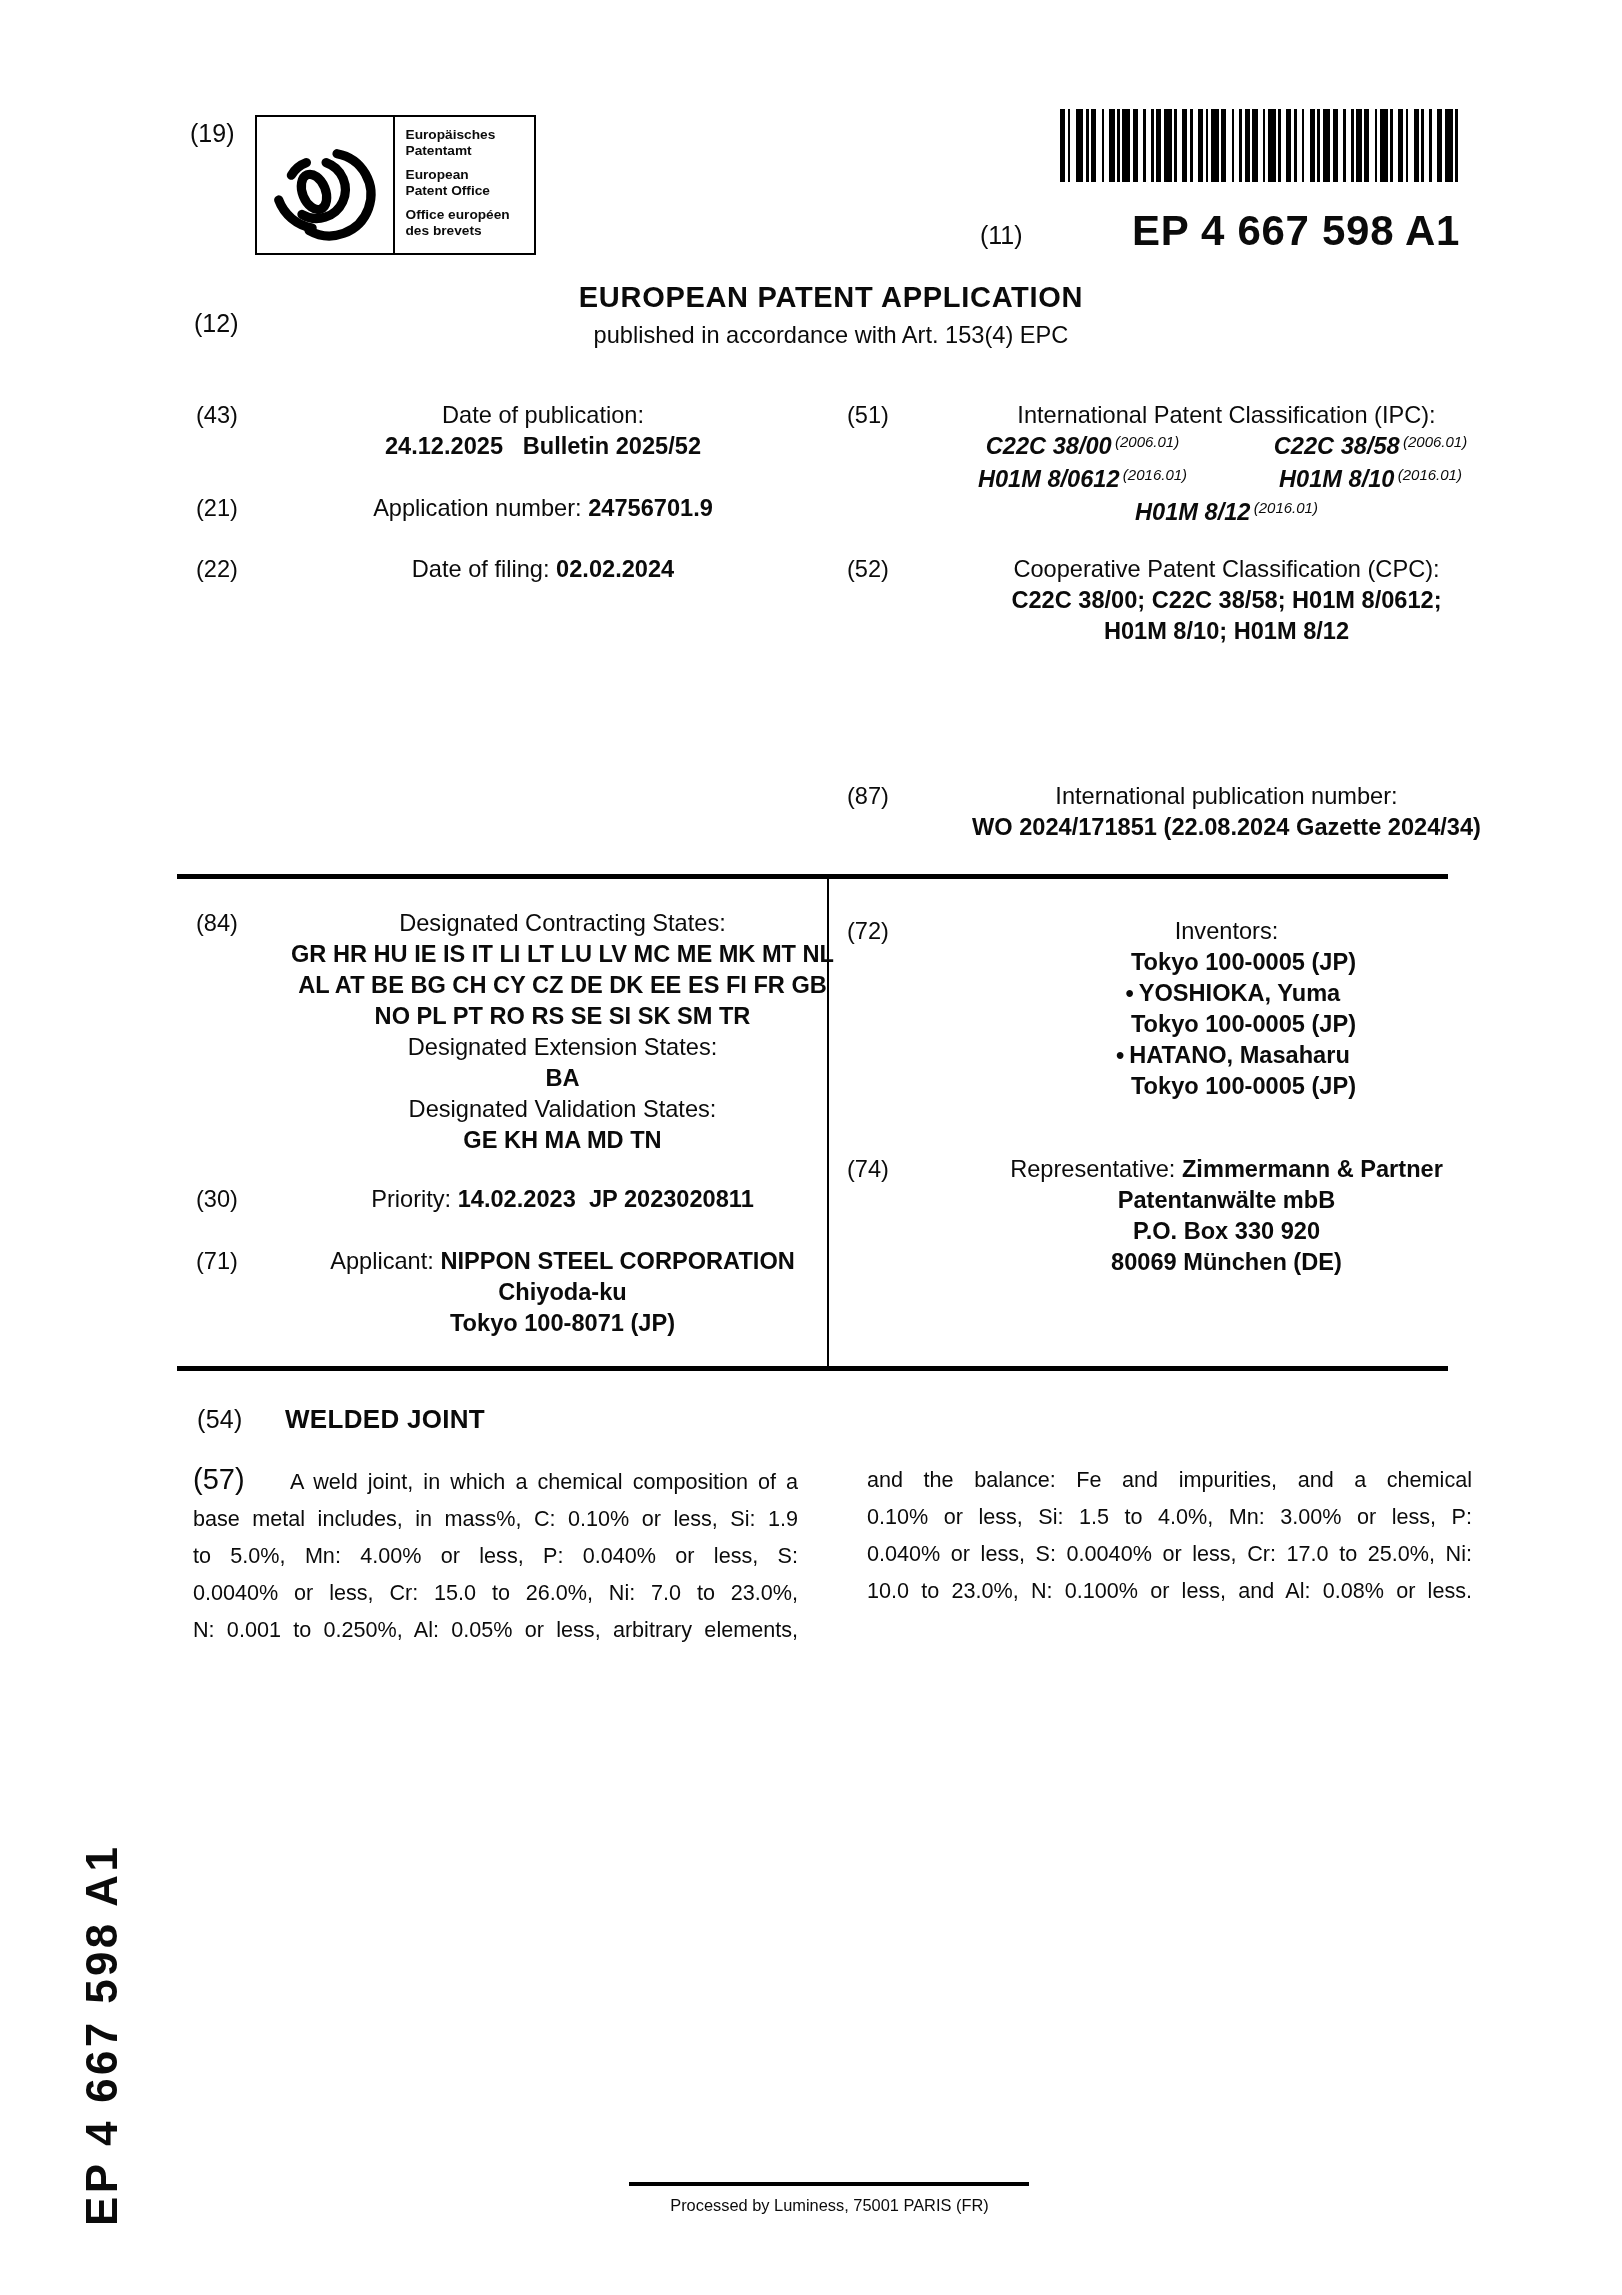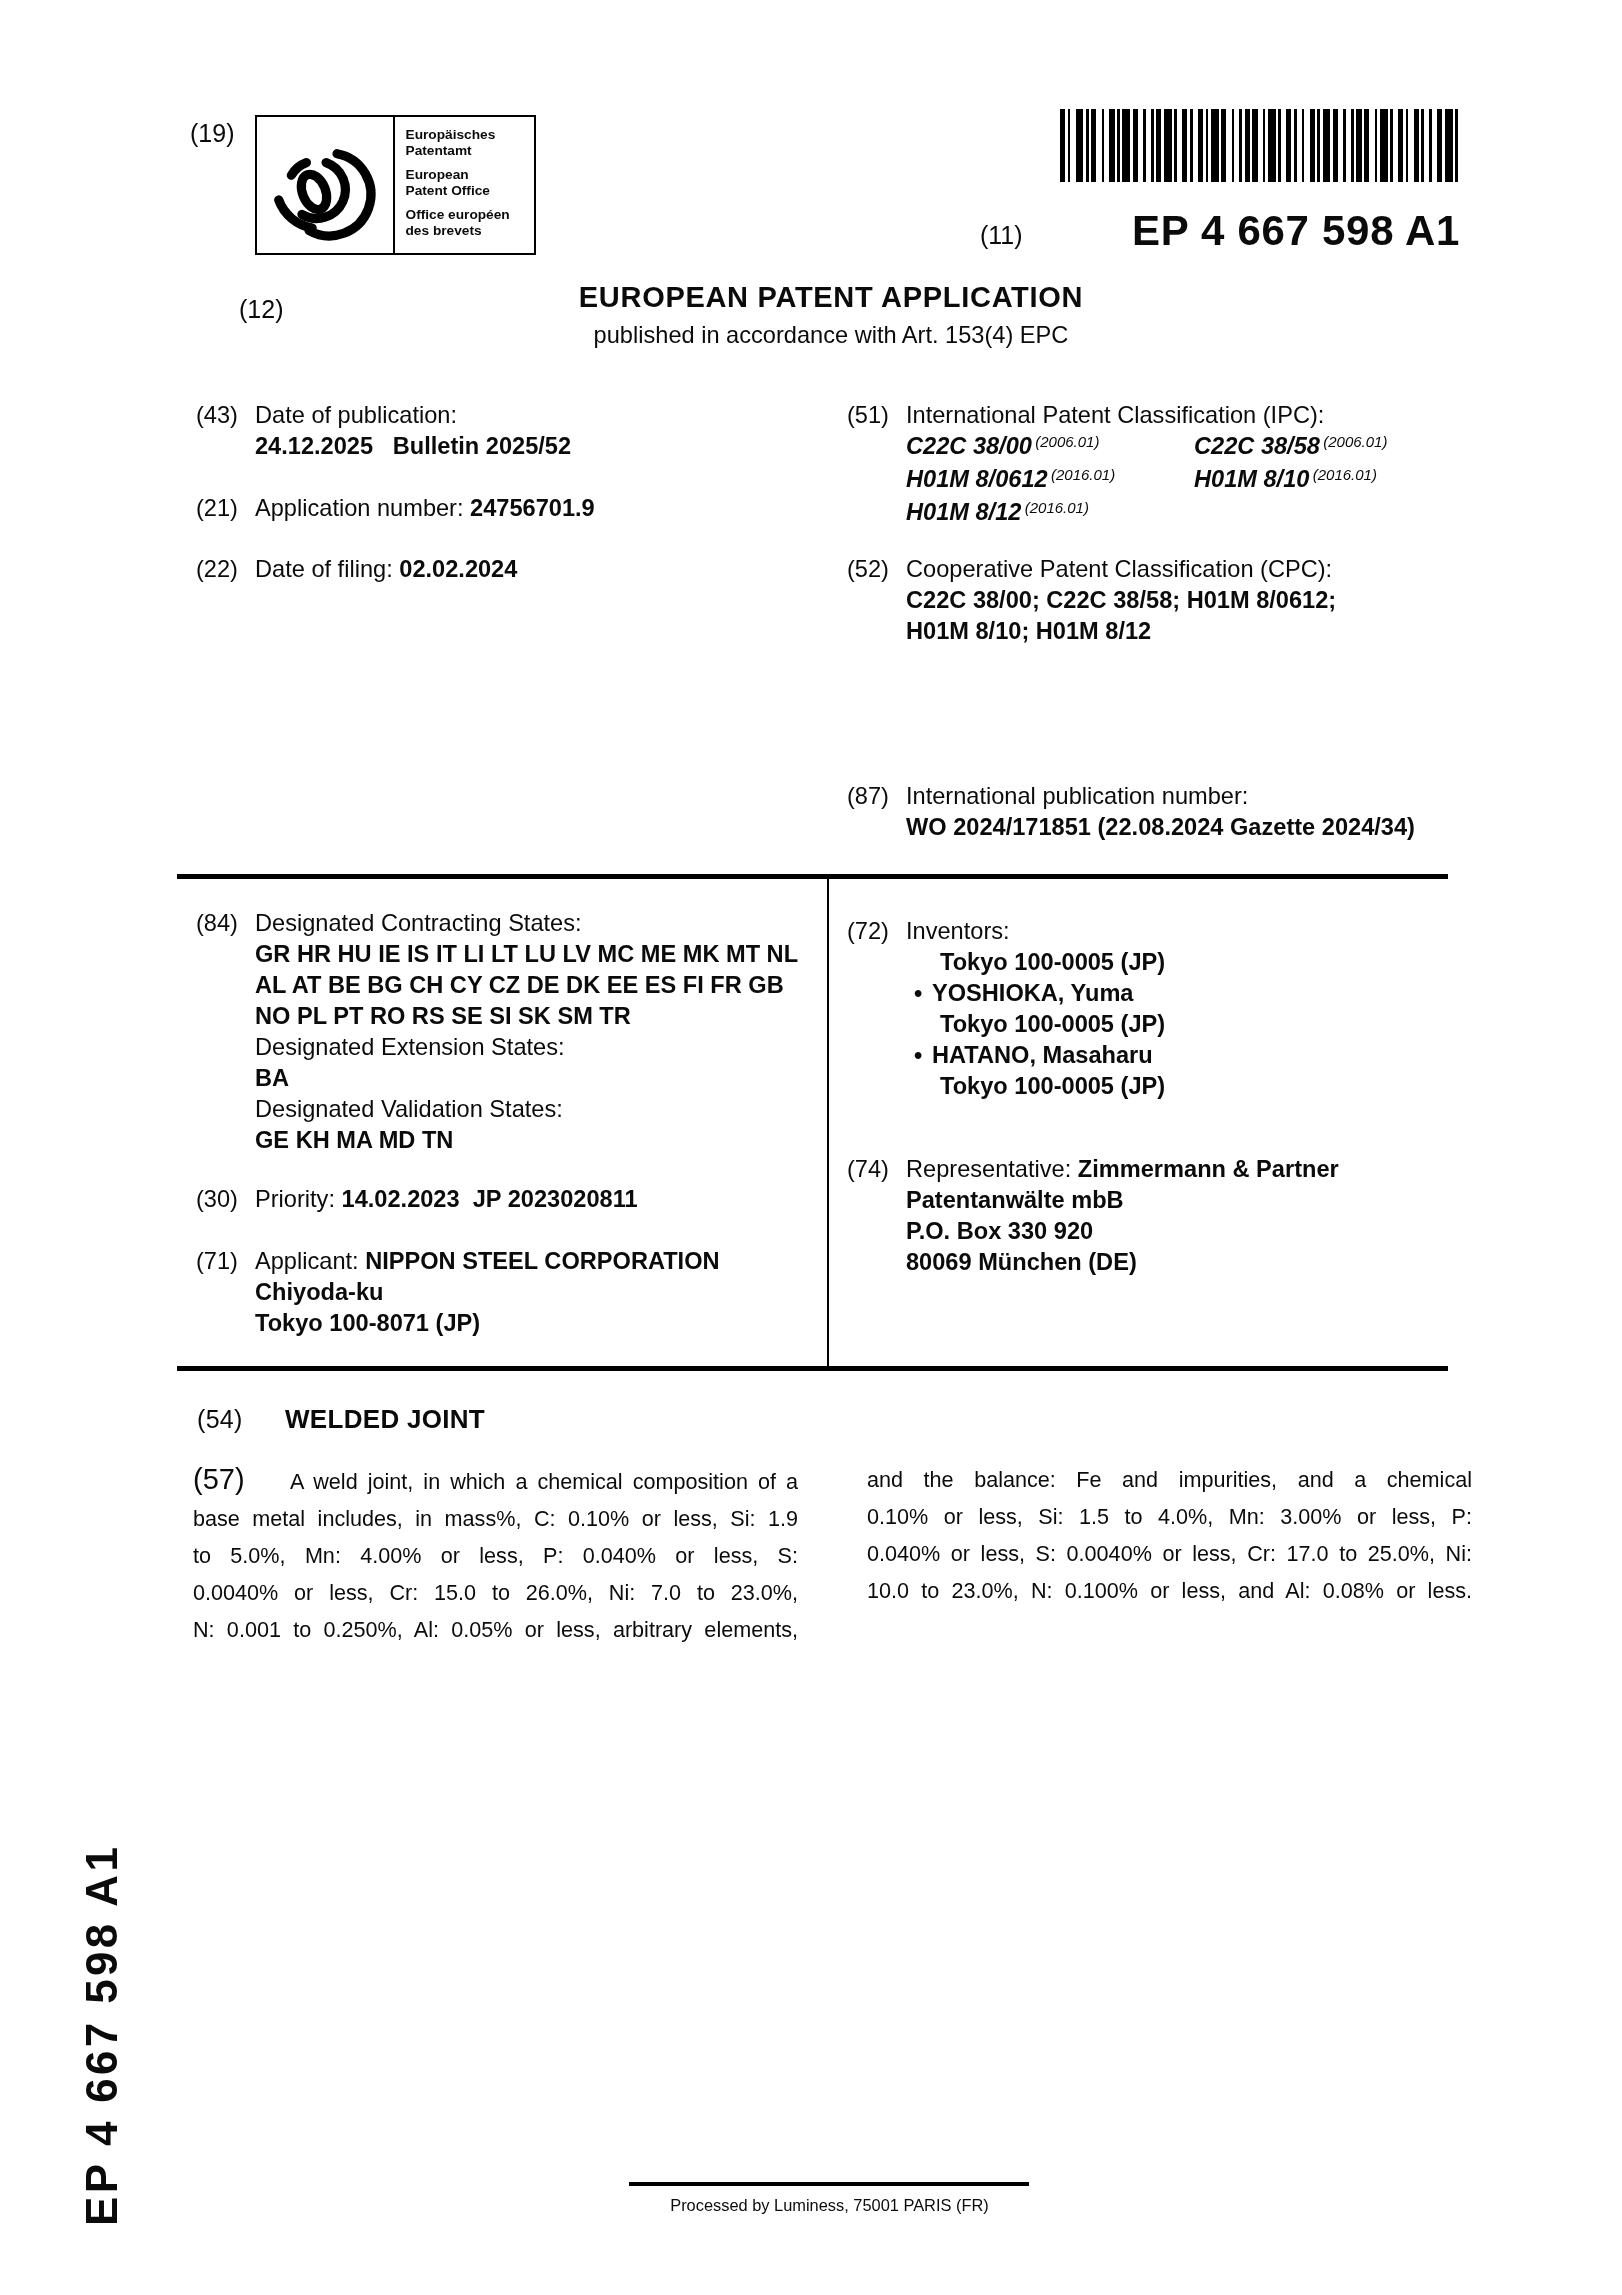--- a/index.html
+++ b/index.html
@@ -12,21 +12,21 @@
   .logobox{position:absolute;left:255px;top:115px;width:281px;height:140px;border:2.6px solid #000;display:flex;box-sizing:border-box;}
   .logo-left{width:136px;border-right:2.6px solid #000;display:flex;align-items:center;justify-content:center;}
   .logo-right{flex:1;padding:9.8px 0 0 10.5px;font-size:13.7px;font-weight:bold;line-height:16.4px;}
   .logo-group{margin-bottom:7.2px;}
   .barcode{position:absolute;left:1060px;top:109px;width:415px;height:73px;display:flex;align-items:stretch;overflow:hidden;}
   .bar{background:#000;height:100%;flex:none;}
   .pubnum{position:absolute;left:1132px;top:207px;font-size:42px;font-weight:bold;letter-spacing:0.7px;white-space:nowrap;}
   .title{position:absolute;left:0;top:281px;width:1662px;text-align:center;font-size:29px;font-weight:bold;letter-spacing:0.7px;}
   .subtitle{position:absolute;left:0;top:322px;width:1662px;text-align:center;font-size:23.6px;}
   
-  .field{position:absolute;font-size:23.6px;line-height:31px;}
+  .field{position:absolute;font-size:23.6px;line-height:31px;text-align:center;}
   .field .fnum{position:absolute;left:-59px;top:0;}
   .line{white-space:nowrap;}
   .b{font-weight:bold;}
   .ws{white-space:pre;}
   
   .ipc-cell{display:inline-block;width:288px;white-space:nowrap;}
   .ipc-code{font-weight:bold;font-style:italic;}
   .ipc-ver{font-style:italic;font-size:15px;position:relative;top:-7.2px;margin-left:3.3px;}
   
   .bullet{display:inline-block;width:26px;padding-left:7.9px;box-sizing:border-box;font-weight:bold;}
@@ -132,21 +132,21 @@
       <div class="bar" style="width: 5.2px; margin-right: 2.6px;"></div>
       <div class="bar" style="width: 2.6px; margin-right: 5.2px;"></div>
       <div class="bar" style="width: 2.6px; margin-right: 5.2px;"></div>
       <div class="bar" style="width: 5.2px; margin-right: 2.6px;"></div>
       <div class="bar" style="width: 7.9px; margin-right: 2.6px;"></div>
       <div class="bar" style="width: 2.6px; margin-right: 5.2px;"></div>
     </div>
   <span class="numlbl" style="left:980px;top:221px;">(11)</span>
   <div class="pubnum">EP 4 667 598 A1</div>
 
-  <span class="numlbl" style="left:194px;top:295px;margin-left:45px;">(12)</span>
+  <span class="numlbl" style="left:194px;top:309px;">(12)</span>
   <div class="title">EUROPEAN PATENT APPLICATION</div>
   <div class="subtitle">published in accordance with Art. 153(4) EPC</div>
 
   <div class="field" style="left:255px;top:400px;width:576px;">
     <span class="fnum">(43)</span>
     <div class="line">Date of publication:</div>
     <div class="line b ws">24.12.2025   Bulletin 2025/52</div>
   </div>
 
   <div class="field" style="left:255px;top:493px;width:576px;">

